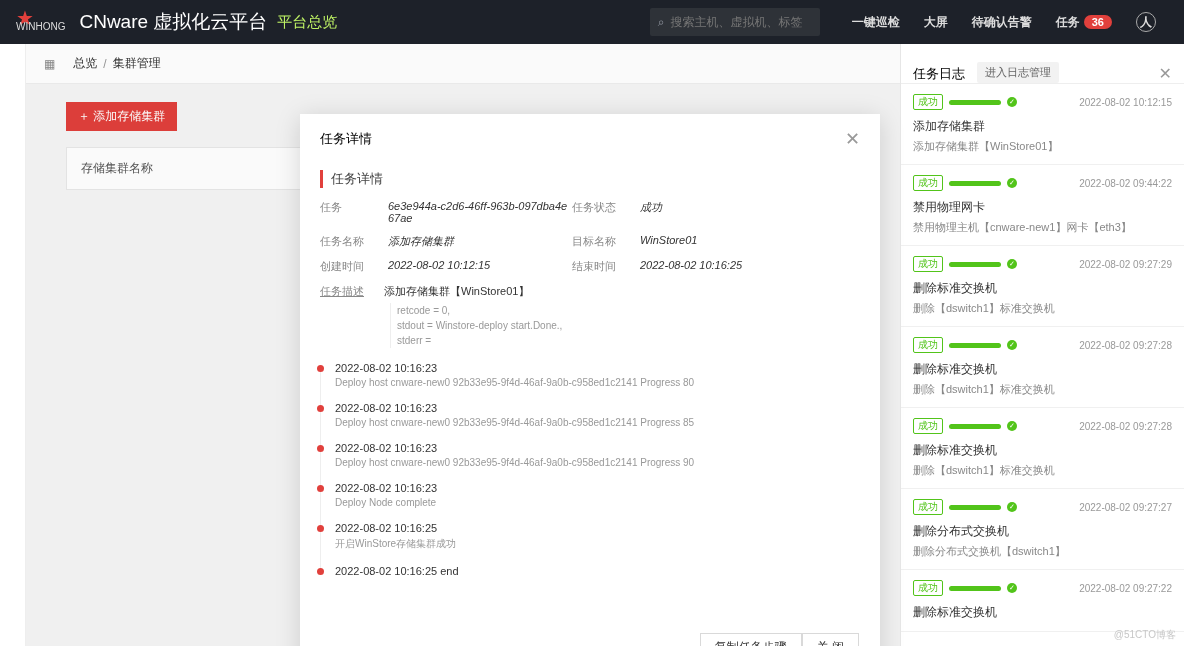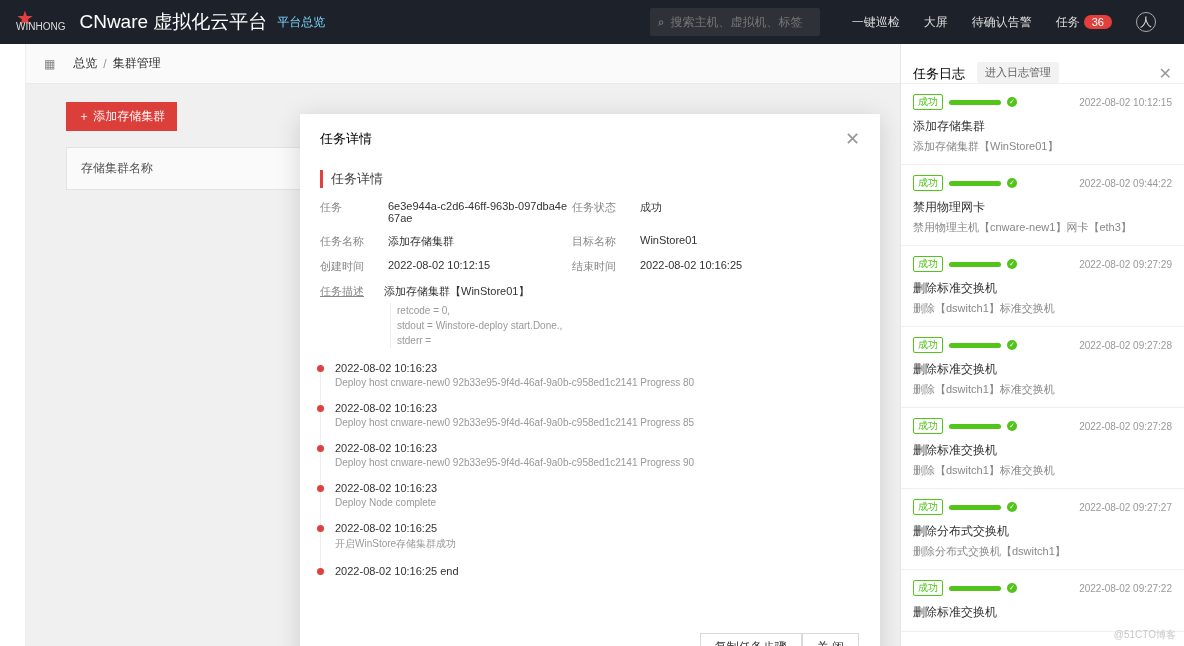--- a/index.html
+++ b/index.html
@@ -4,26 +4,26 @@
 <style>
 * { box-sizing: border-box; margin: 0; padding: 0; font-family: "Microsoft YaHei", Arial, sans-serif; }
 html, body { width: 1184px; height: 646px; overflow: hidden; background: #f5f5f5; }
 
 
 .header { display: flex; align-items: center; height: 44px; background: #1d2129; color: #fff; padding: 0 16px; }
 .logo { display: flex; align-items: center; margin-right: 14px; }
 .logo-star { color: #e1403c; font-size: 20px; margin-right: 6px; line-height: 10px; }
 .logo-sub { font-size: 10px; color: #ddd; margin-top: -2px; }
 .brand { font-size: 19px; font-weight: 500; margin-right: 10px; }
-.section { font-size: 12px; color: #7dd3fc; }
+.section { font-size: 15px; color: #bef264; }
 .h-spacer { flex: 1; }
 .search { display: flex; align-items: center; background: #2e3238; height: 28px; border-radius: 2px; padding: 0 8px; width: 170px; margin-right: 20px; }
 .search span { font-size: 12px; color: #8a8f99; margin-right: 6px; }
 .search input { flex: 1; background: transparent; border: none; color: #fff; font-size: 12px; outline: none; }
-.nav { display: flex; align-items: center; font-size: 12px; color: #ddd; }
+.nav { display: flex; align-items: center; font-size: 12px; color: #ddd; font-weight: bold; }
 .nav > div { margin: 0 12px; cursor: pointer; display: flex; align-items: center; }
 .task-count { background: #e1403c; color: #fff; border-radius: 9px; font-size: 11px; padding: 1px 8px; margin-left: 4px; }
 .user-icon { width: 20px; height: 20px; border: 1px solid #aaa; border-radius: 50%; display: flex; align-items: center; justify-content: center; font-size: 12px; margin-left: 12px; }
 
 
 .subbar { height: 40px; background: #fff; display: flex; align-items: center; padding: 0 18px; font-size: 12px; color: #333; border-bottom: 1px solid #eee; }
 .grid-icon { font-size: 12px; color: #888; margin-right: 18px; }
 .crumb-sep { margin: 0 6px; color: #999; }
 
 
@@ -49,21 +49,21 @@
 
 
 .mask { position: absolute; inset: 44px 284px 0 26px; background: rgba(0,0,0,0.02); }
 .modal { position: absolute; top: 70px; left: 300px; width: 580px; height: 560px; background: #fff; box-shadow: 0 4px 24px rgba(0,0,0,0.15); display: flex; flex-direction: column; margin-top: 44px; }
 .m-hdr { display: flex; align-items: center; padding: 14px 20px; font-size: 13px; }
 .m-hdr .x { margin-left: auto; font-size: 18px; color: #999; cursor: pointer; }
 .m-body { flex: 1; padding: 0 20px 10px 20px; font-size: 12px; color: #444; overflow: hidden; }
 .sec-title { border-left: 3px solid #e1403c; padding-left: 8px; font-weight: 500; margin: 6px 0 12px 0; font-size: 13px; }
 .info-grid { display: grid; grid-template-columns: 64px 180px 64px 1fr; row-gap: 10px; column-gap: 4px; font-size: 11px; }
 .info-grid .lab { color: #888; }
-.info-grid .val { color: #333; word-break: break-all; }
+.info-grid .val { color: #333; word-break: break-all; font-style: italic; }
 .task-desc-row { display: flex; margin-top: 10px; font-size: 11px; }
 .task-desc-row .lab { color: #888; width: 64px; flex-shrink: 0; text-decoration: underline; }
 .task-desc-row .val { color: #333; }
 .stdout { margin-left: 70px; font-size: 10px; color: #999; line-height: 1.5; border-left: 1px solid #eee; padding-left: 6px; margin-top: 4px; }
 .log-list { margin-top: 10px; }
 .log-item { position: relative; padding: 4px 0 10px 14px; border-left: 1px solid transparent; }
 .log-item::before { content: ""; position: absolute; left: -4px; top: 7px; width: 7px; height: 7px; background: #e1403c; border-radius: 50%; }
 .log-connector { position: absolute; left: -1px; top: 14px; bottom: -7px; width: 1px; background: #eee; }
 .log-time { font-size: 11px; color: #333; }
 .log-msg  { font-size: 10px; color: #999; margin-top: 3px; }

